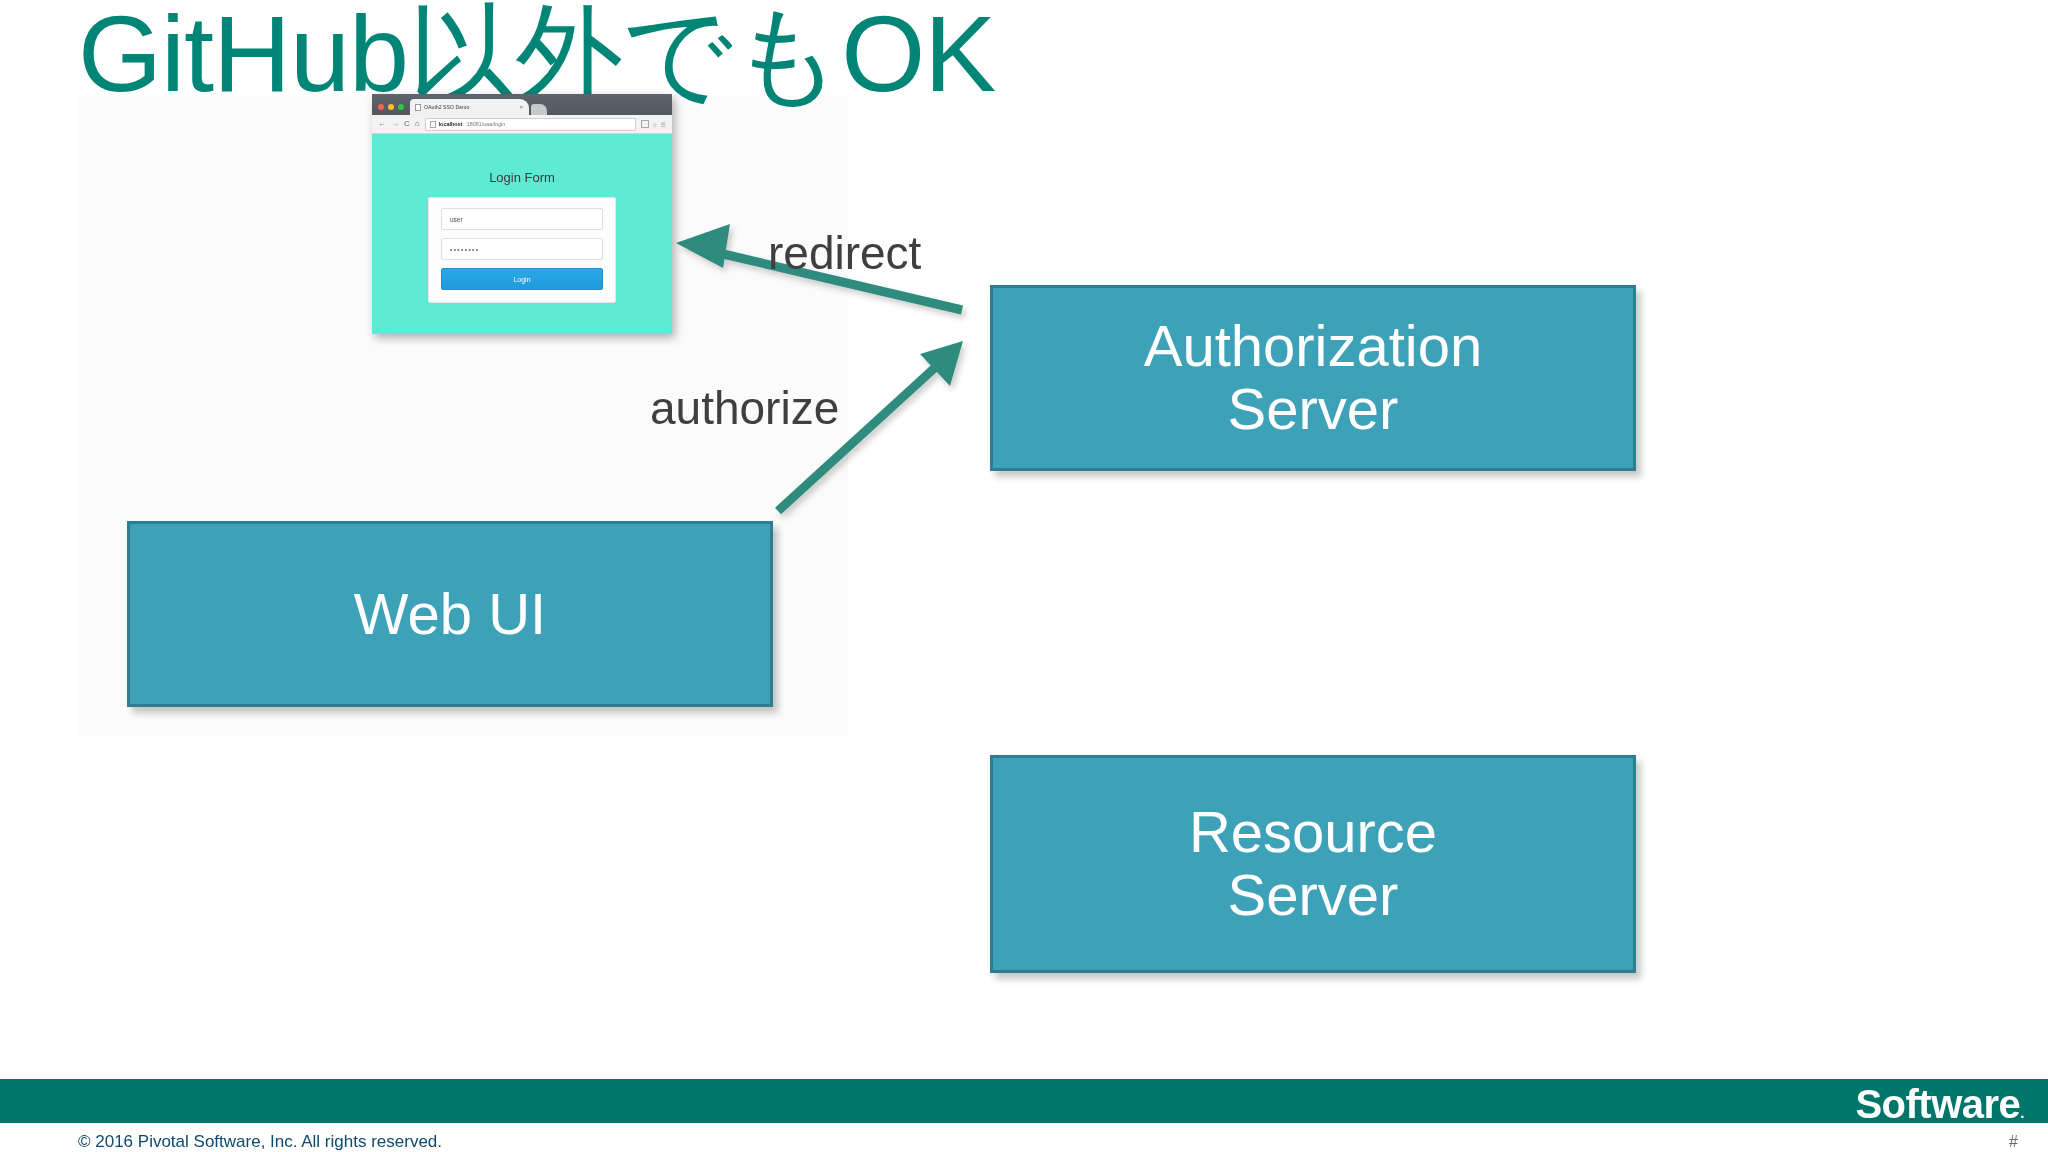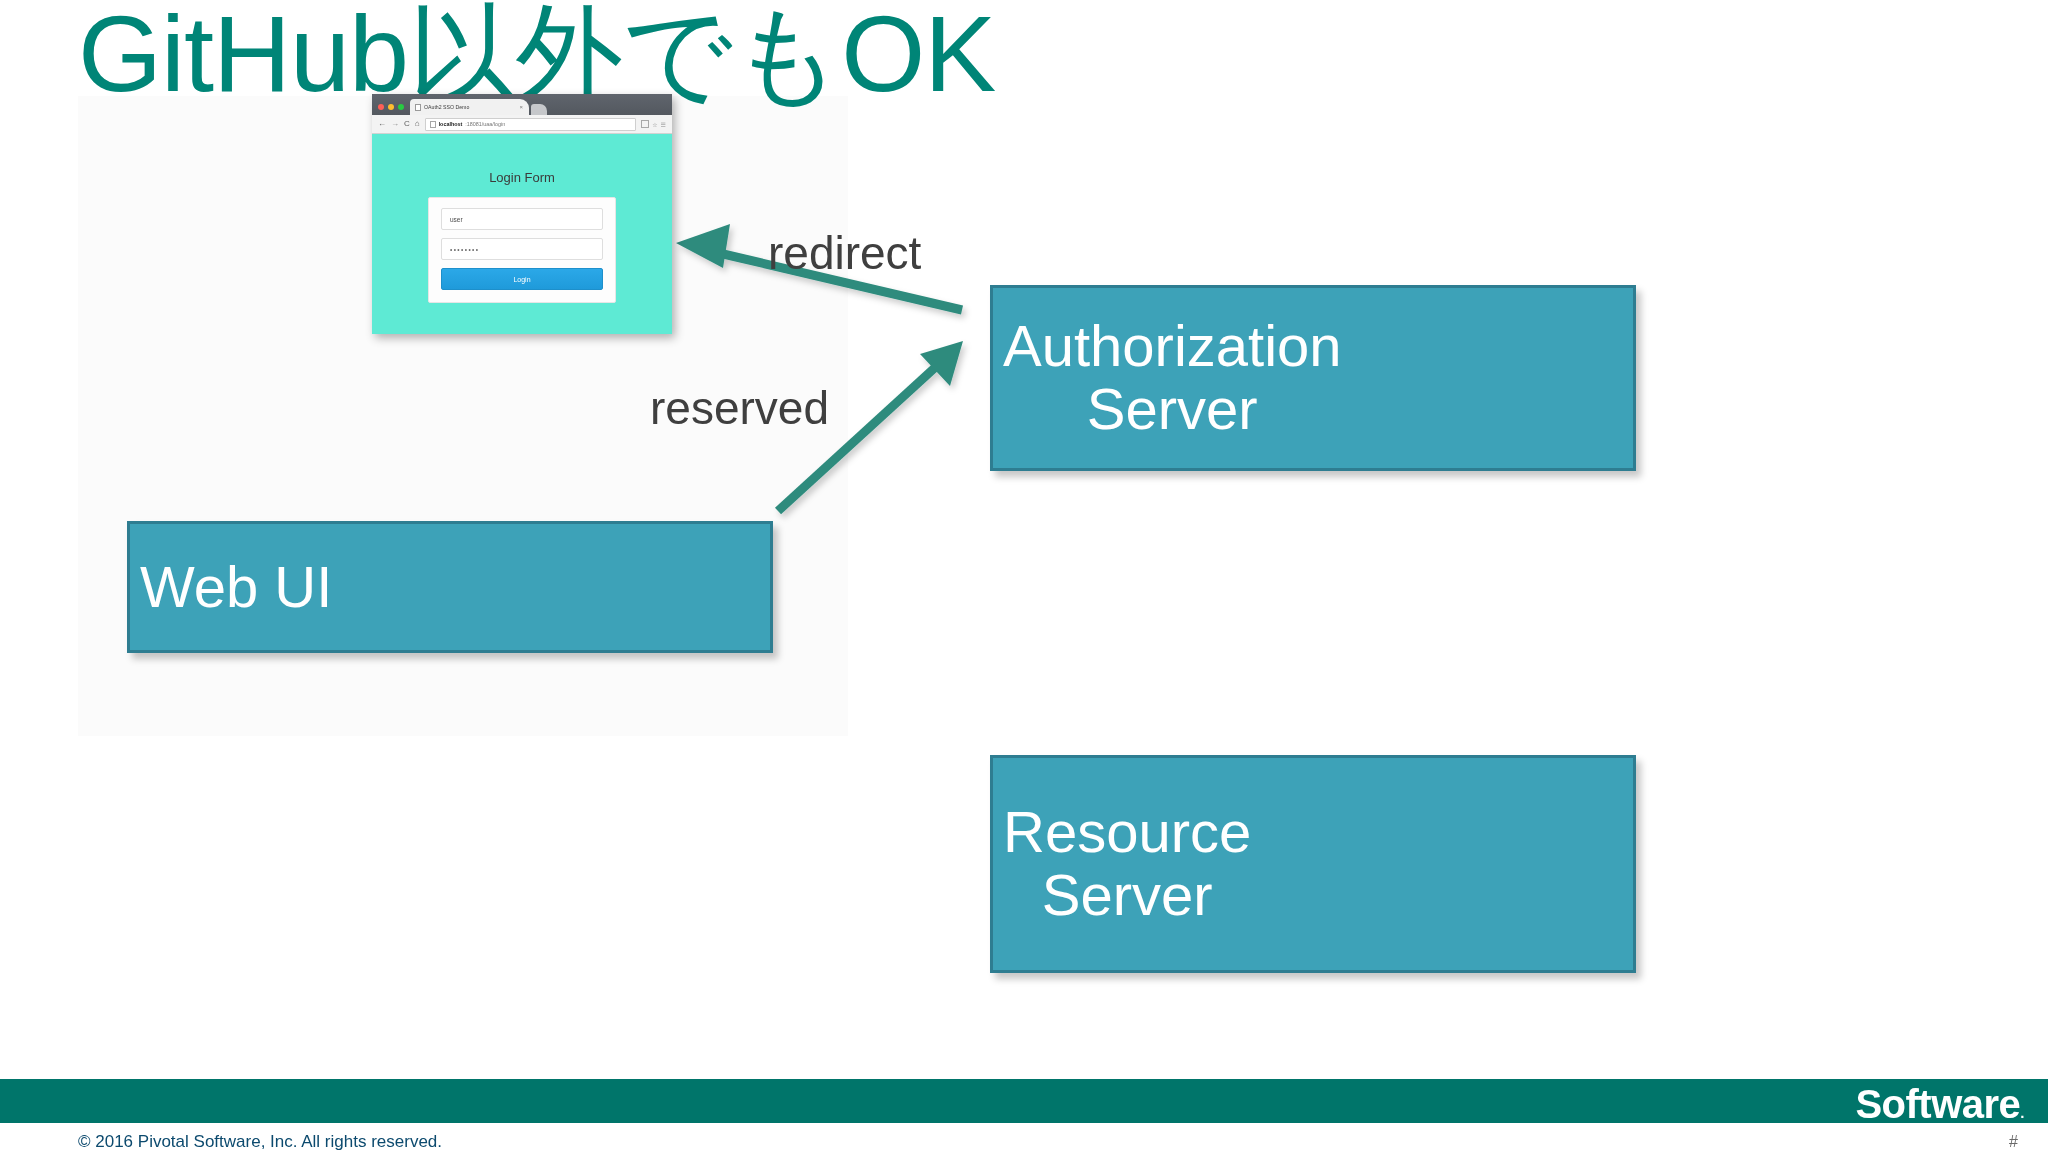--- a/index.html
+++ b/index.html
@@ -46,39 +46,40 @@
 
   
   .box {
     position: absolute;
     box-sizing: border-box;
     background: #3DA2B8;
     border: 3px solid #2E7D91;
     color: #ffffff;
     display: flex;
     align-items: center;
+    justify-content: center;
     text-align: center;
     font-size: 58px;
     line-height: 1.08;
     font-weight: 400;
     box-shadow: 5px 6px 7px rgba(0,0,0,0.22);
   }
   .box .box-label { display: block; padding: 0 10px; }
 
   #box-auth-server {
     left: 990px;
     top: 285px;
     width: 646px;
     height: 186px;
   }
   #box-web-ui {
     left: 127px;
     top: 521px;
     width: 646px;
-    height: 132px;
+    height: 186px;
   }
   #box-resource-server {
     left: 990px;
     top: 755px;
     width: 646px;
     height: 218px;
   }
 
   
   .arrow-label {
@@ -330,21 +331,21 @@
     </g>
 
     <g filter="url(#shadow-arrow)">
       <path d="M 778 511 L 940 363" stroke="#2E8B7D" stroke-width="9" fill="none" stroke-linecap="butt"></path>
       <path d="M 963 341 L 950 386 L 920 354 Z" fill="#2E8B7D"></path>
     </g>
   </svg>
 
   <div class="arrow-label" id="label-redirect">redirect</div>
 
-  <div class="arrow-label" id="label-authorize">reserved</div>
+  <div class="arrow-label" id="label-authorize">authorize</div>
 
   <div class="box" id="box-auth-server">
     <span class="box-label">
       <span>Authorization</span><br>
       <span>Server</span>
     </span>
   </div>
 
   <div class="box" id="box-web-ui">
     <span class="box-label">Web UI</span>

